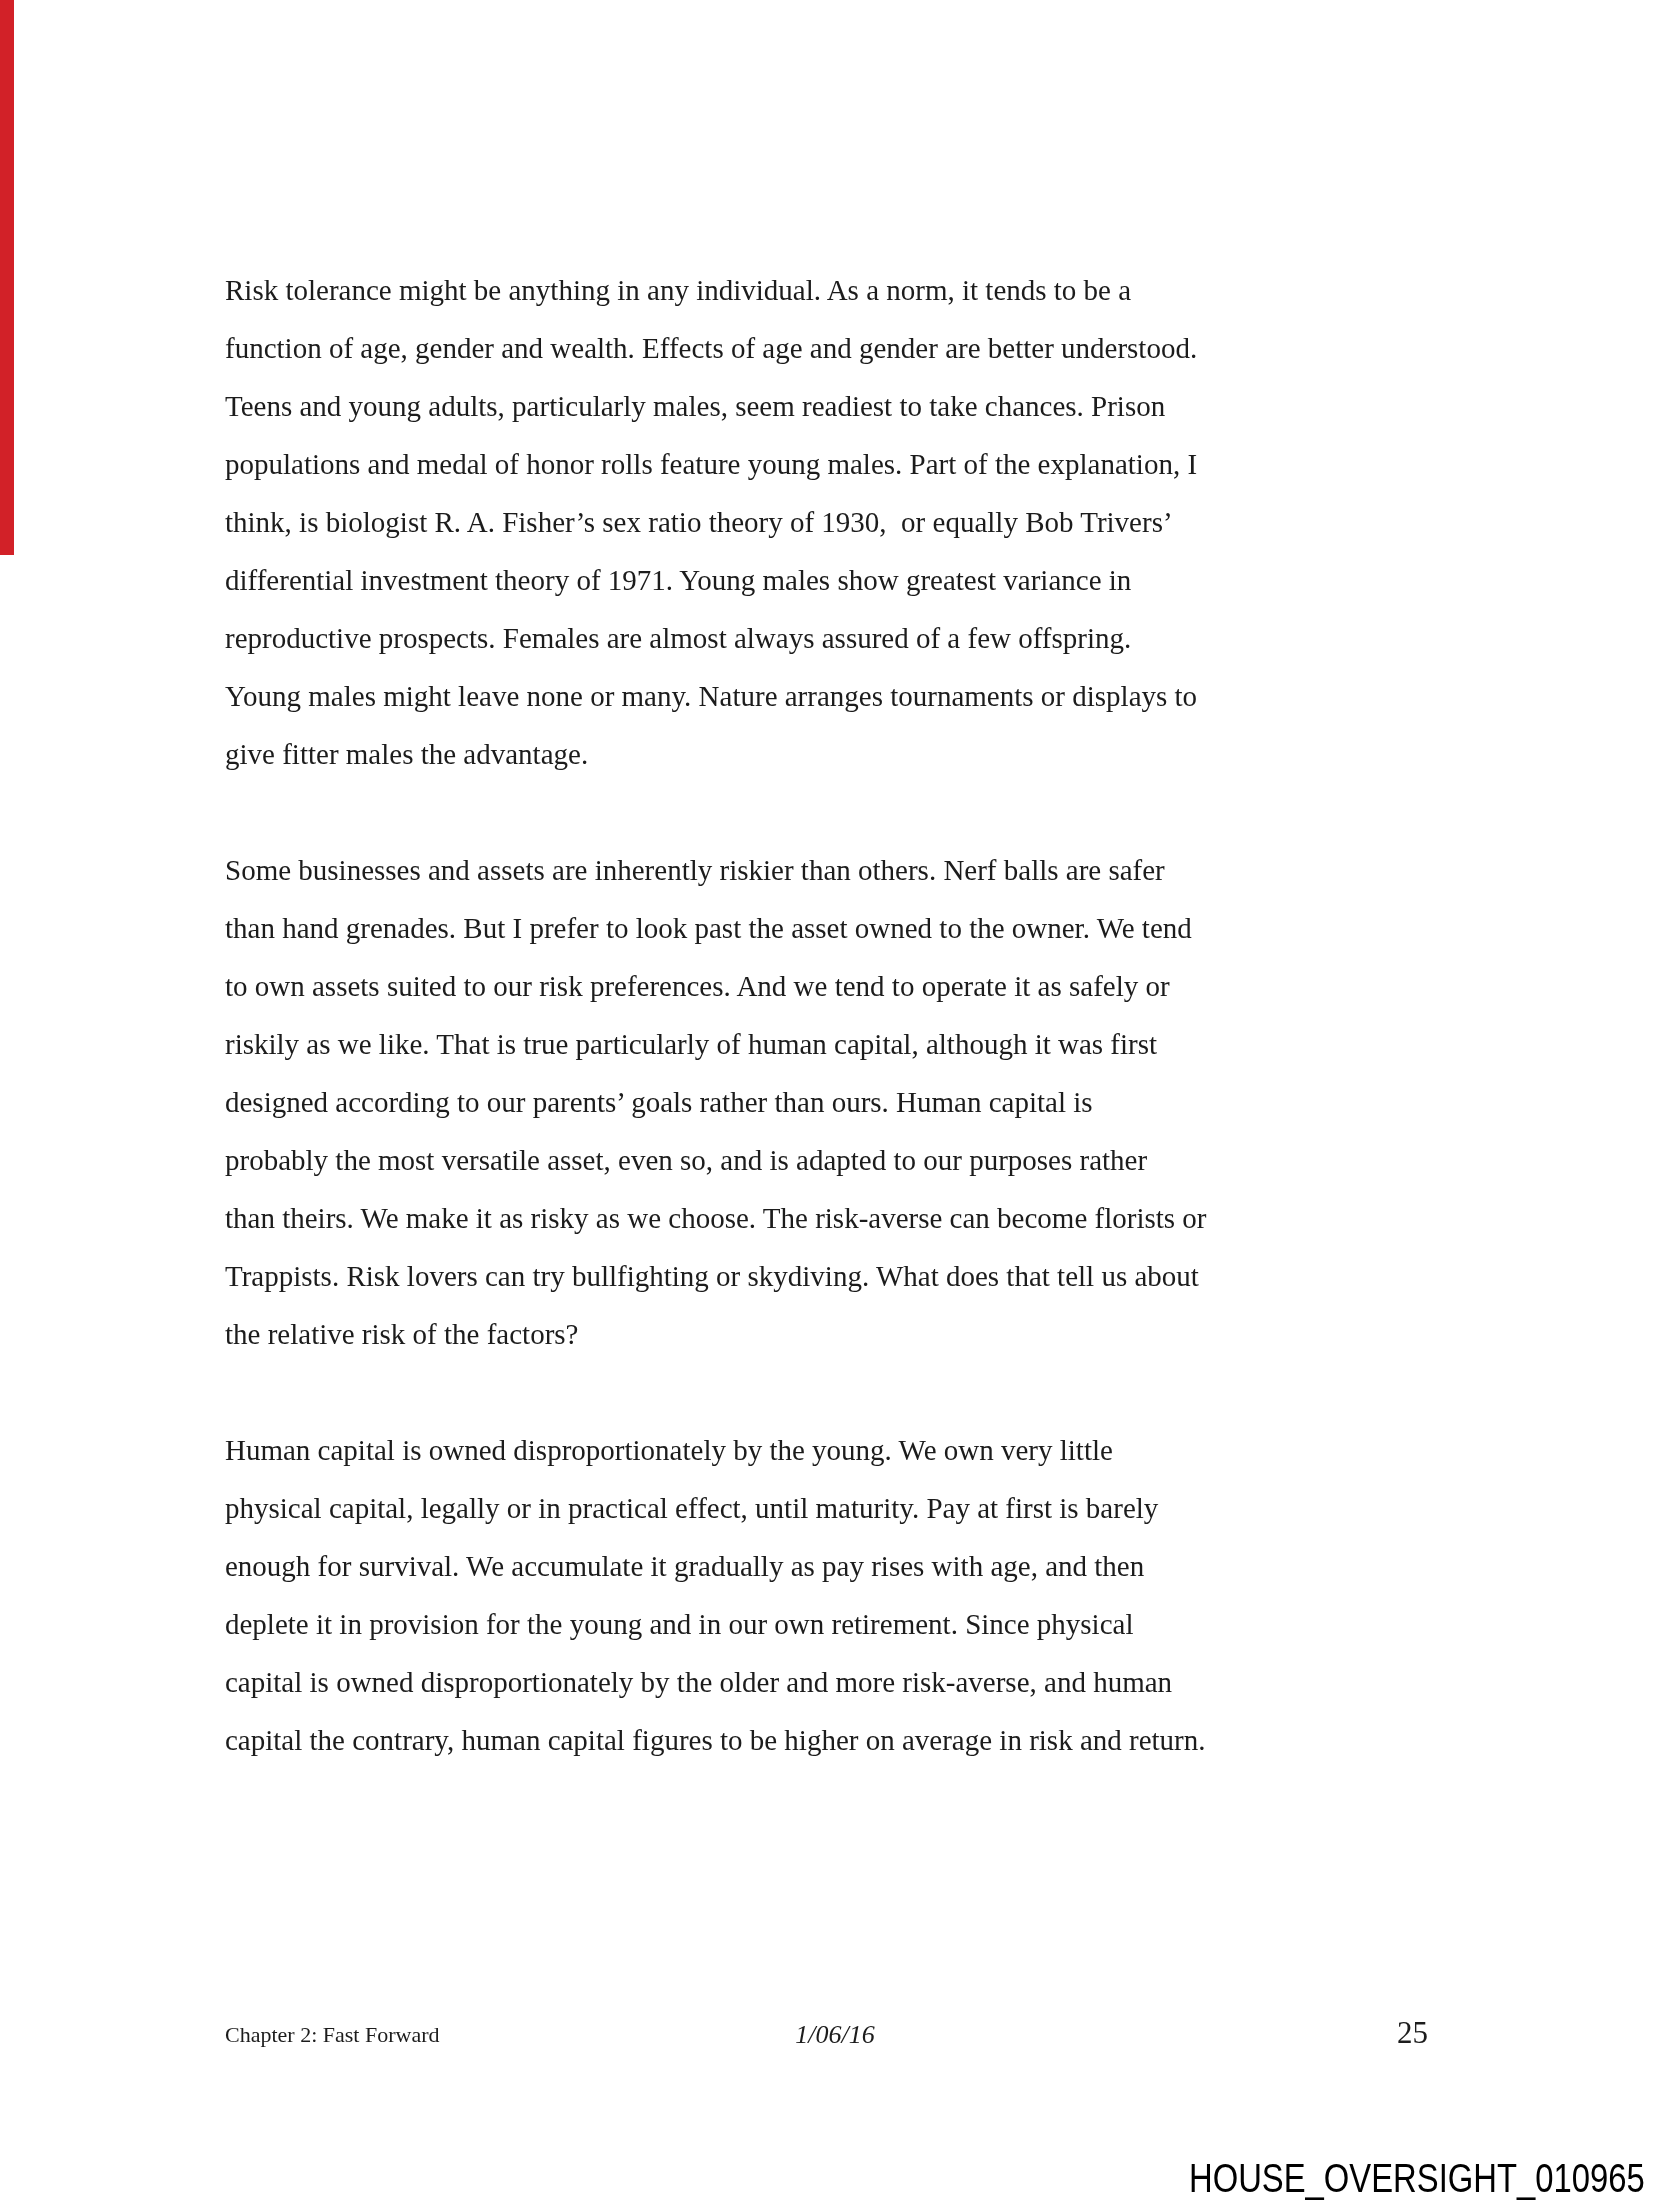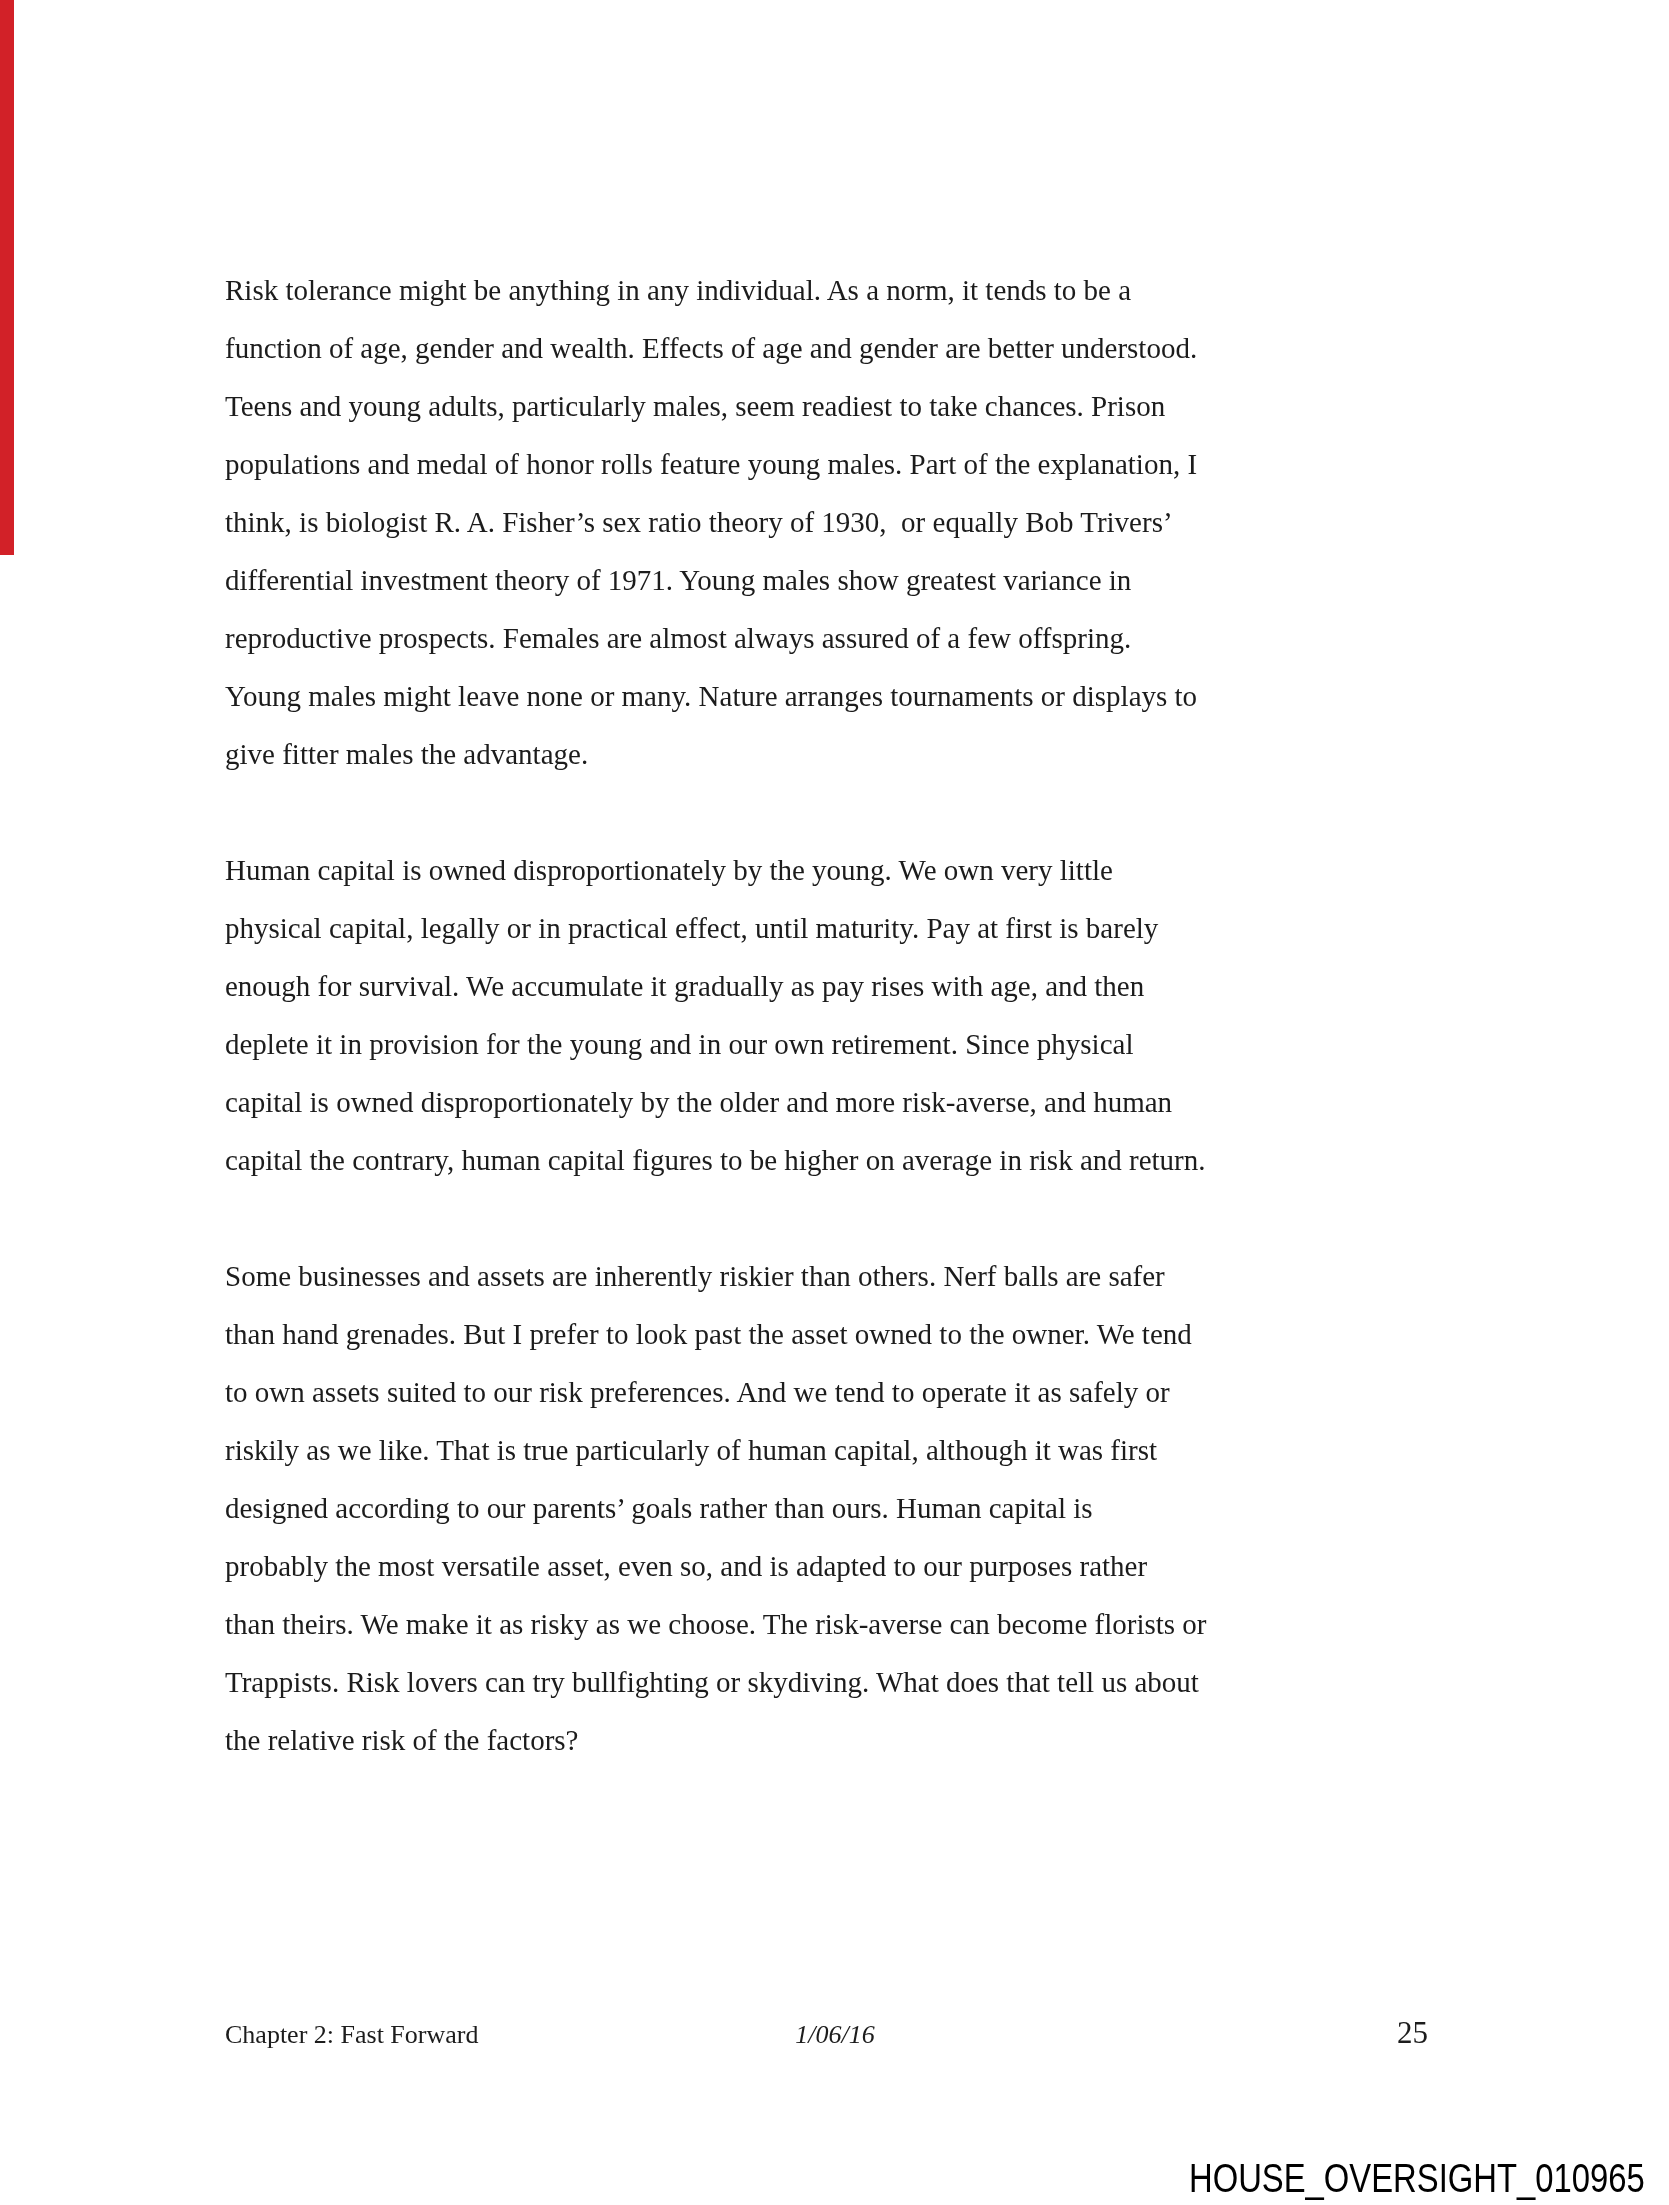--- a/index.html
+++ b/index.html
@@ -25,21 +25,21 @@
     margin:0 0 58px 0;
     font-size:29px;
     line-height:58px;
     white-space:pre-wrap;
     text-align:left;
   }
   .body-text p:last-child{margin-bottom:0;}
   .footer-chapter{
     position:absolute;
     left:225px;top:2019px;
-    font-size:26px;line-height:31px;
+    font-size:22px;line-height:31px;
   }
   .footer-date{
     position:absolute;
     left:835px;top:2019px;
     transform:translateX(-50%);
     font-size:26px;line-height:31px;font-style:italic;
   }
   .footer-pagenum{
     position:absolute;
     right:241px;top:2014px;
@@ -66,35 +66,35 @@
   <main class="body-text">
     <p>Risk tolerance might be anything in any individual. As a norm, it tends to be a
 function of age, gender and wealth. Effects of age and gender are better understood.
 Teens and young adults, particularly males, seem readiest to take chances. Prison
 populations and medal of honor rolls feature young males. Part of the explanation, I
 think, is biologist R. A. Fisher’s sex ratio theory of 1930,  or equally Bob Trivers’
 differential investment theory of 1971. Young males show greatest variance in
 reproductive prospects. Females are almost always assured of a few offspring.
 Young males might leave none or many. Nature arranges tournaments or displays to
 give fitter males the advantage.</p>
-    <p>Human capital is owned disproportionately by the young. We own very little
-physical capital, legally or in practical effect, until maturity. Pay at first is barely
-enough for survival. We accumulate it gradually as pay rises with age, and then
-deplete it in provision for the young and in our own retirement. Since physical
-capital is owned disproportionately by the older and more risk-averse, and human
-capital the contrary, human capital figures to be higher on average in risk and return.</p>
     <p>Some businesses and assets are inherently riskier than others. Nerf balls are safer
 than hand grenades. But I prefer to look past the asset owned to the owner. We tend
 to own assets suited to our risk preferences. And we tend to operate it as safely or
 riskily as we like. That is true particularly of human capital, although it was first
 designed according to our parents’ goals rather than ours. Human capital is
 probably the most versatile asset, even so, and is adapted to our purposes rather
 than theirs. We make it as risky as we choose. The risk-averse can become florists or
 Trappists. Risk lovers can try bullfighting or skydiving. What does that tell us about
 the relative risk of the factors?</p>
+    <p>Human capital is owned disproportionately by the young. We own very little
+physical capital, legally or in practical effect, until maturity. Pay at first is barely
+enough for survival. We accumulate it gradually as pay rises with age, and then
+deplete it in provision for the young and in our own retirement. Since physical
+capital is owned disproportionately by the older and more risk-averse, and human
+capital the contrary, human capital figures to be higher on average in risk and return.</p>
   </main>
 
   <span class="footer-chapter">Chapter 2: Fast Forward</span>
 
   <span class="footer-date">1/06/16</span>
 
   <span class="footer-pagenum">25</span>
 
   <div class="stamp">HOUSE_OVERSIGHT_010965</div>
 

